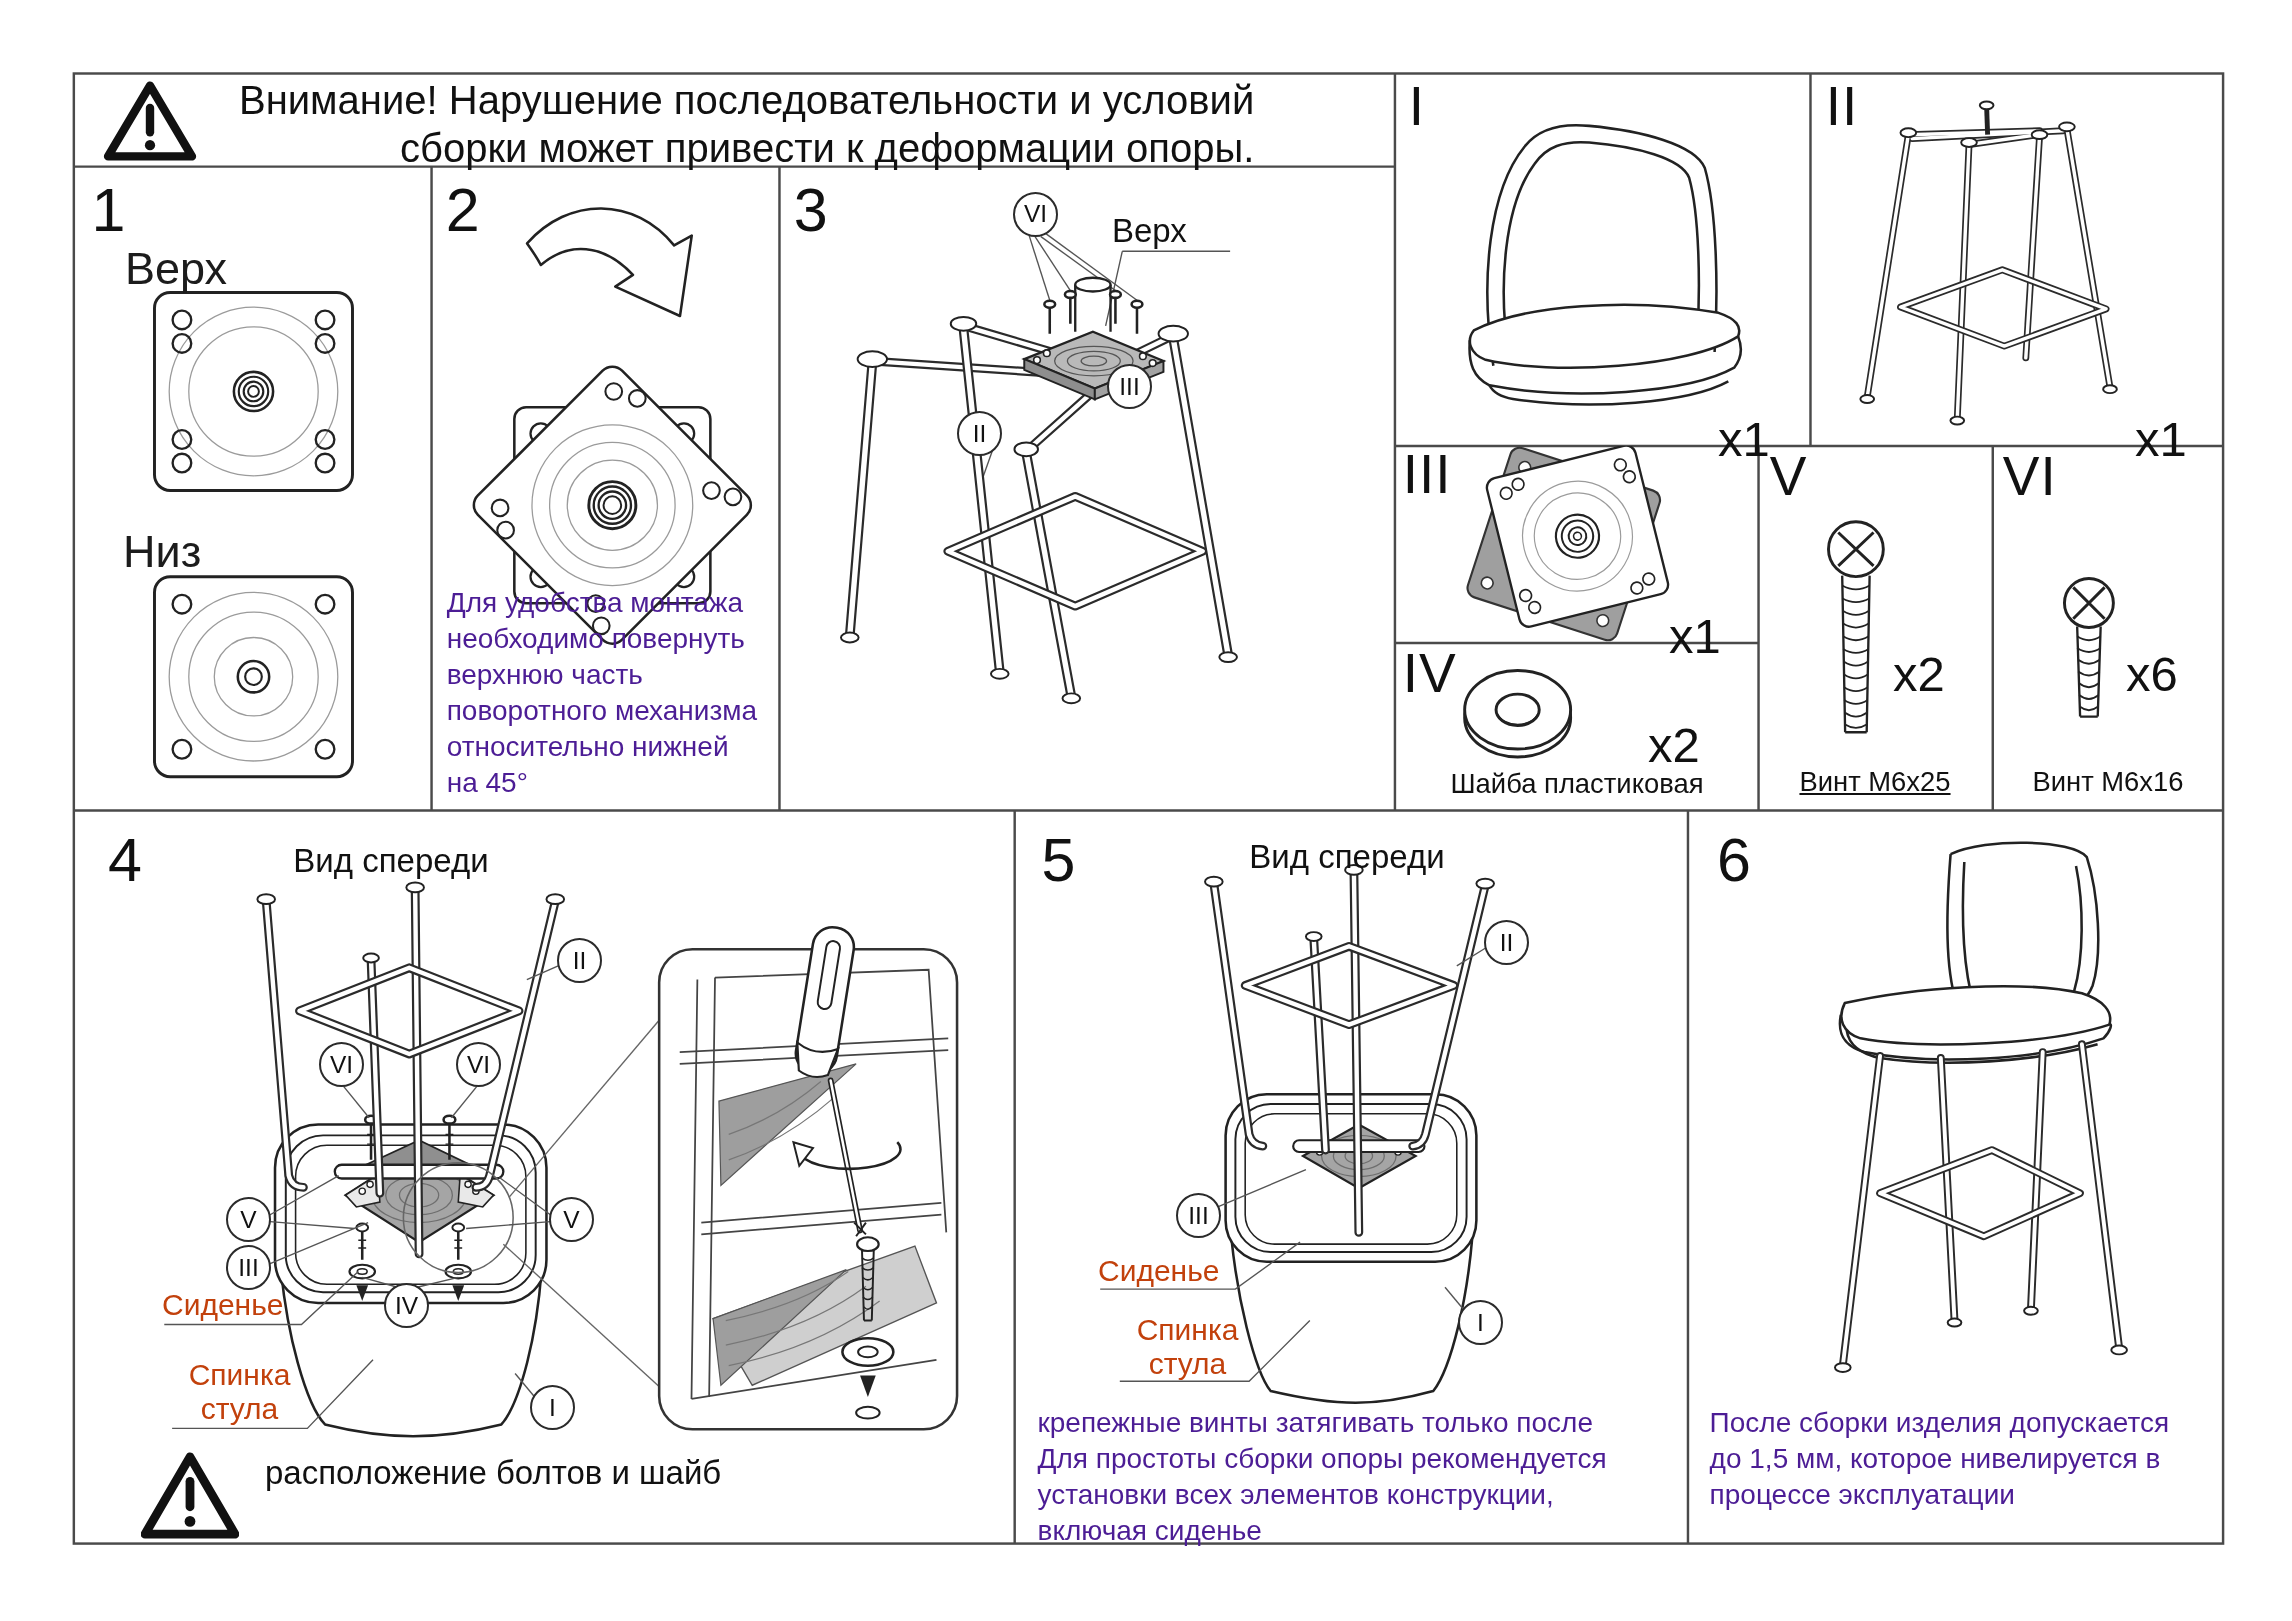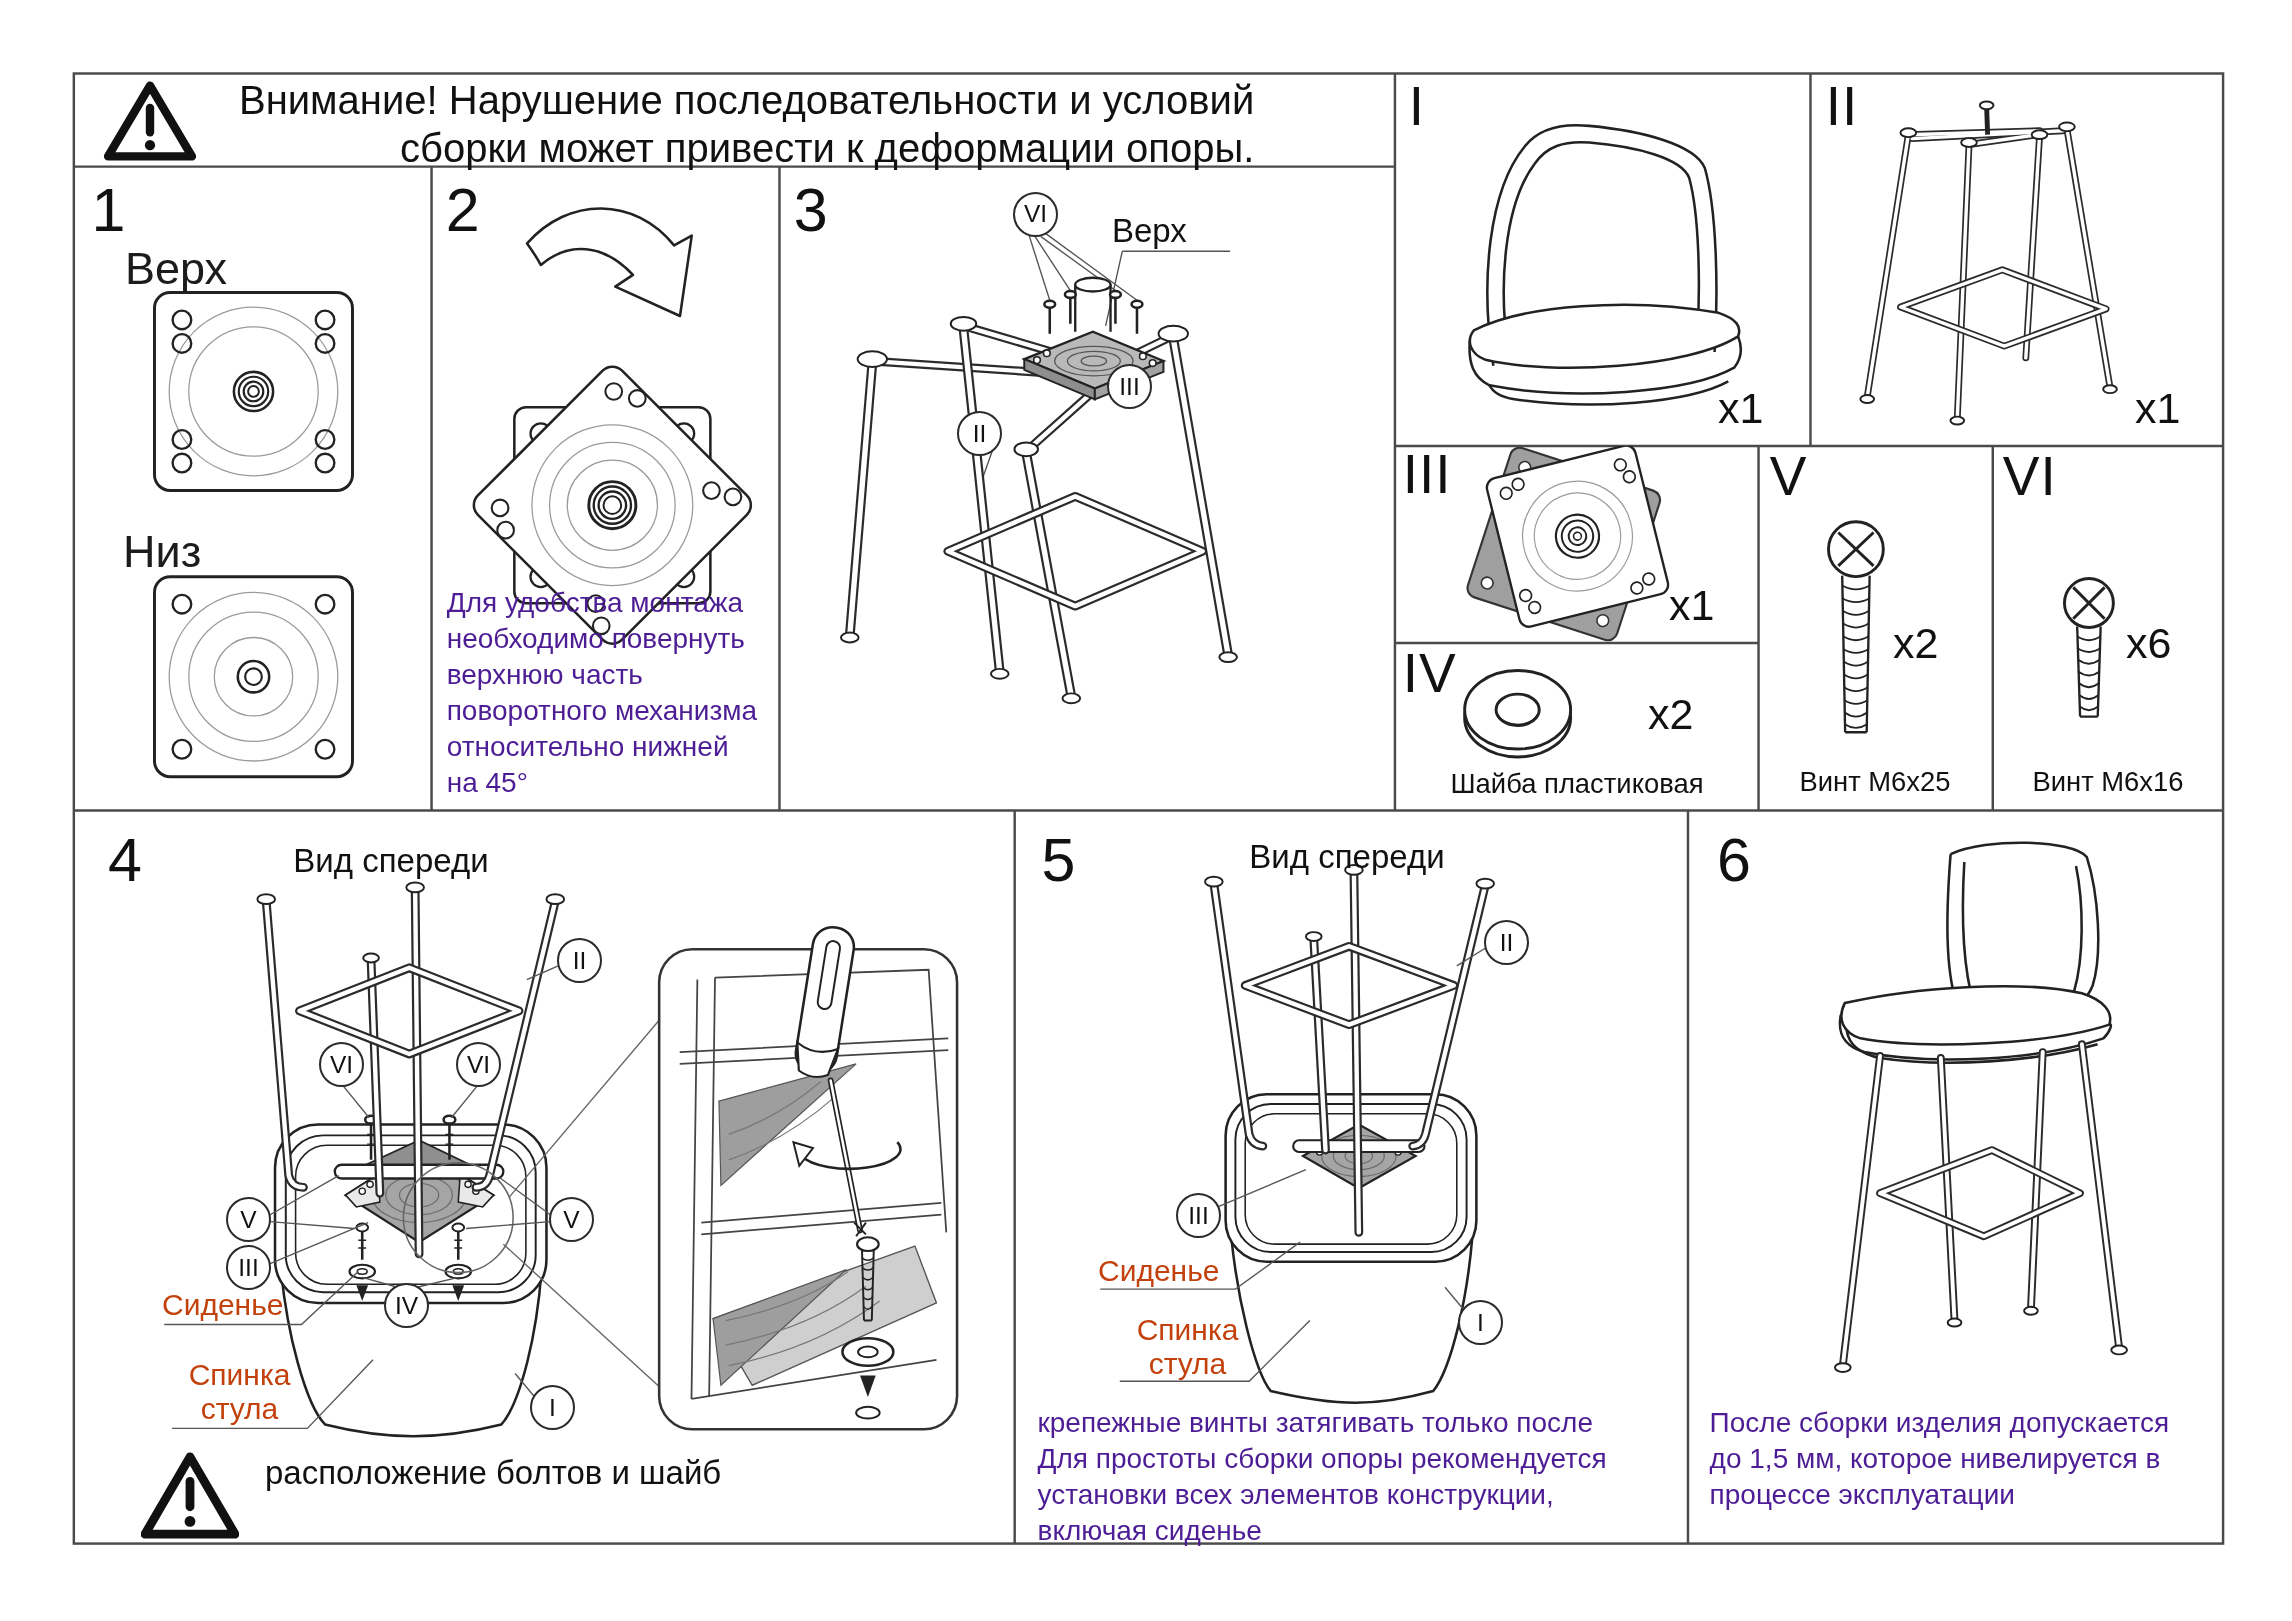--- a/index.html
+++ b/index.html
@@ -4,21 +4,21 @@
 <style>
   html,body{margin:0;padding:0;background:#fff;}
   .page{position:relative;width:2293px;height:1621px;background:#fff;overflow:hidden;
         font-family:"Liberation Sans", sans-serif;color:#1c1c1c;}
   .panel{position:absolute;}
   .abs{position:absolute;}
   svg{display:block;}
   .draw{position:absolute;left:0;top:0;pointer-events:none;}
   .num{font-size:61px;font-weight:400;color:#111;}
   .roman{font-size:55px;font-weight:400;color:#111;letter-spacing:1px;}
-  .count{font-size:43px;color:#111;}
+  .count{font-size:49px;color:#111;margin-top:27px;}
   .caption{font-size:27.4px;color:#111;text-align:center;width:100%;}
   .title{font-size:33px;color:#111;text-align:center;}
   .note{font-size:28px;line-height:36px;color:#4c1d95;}
   .balloon{position:absolute;width:45px;height:45px;border:2.5px solid #2b2b2b;border-radius:50%;
            background:#fff;display:flex;align-items:center;justify-content:center;
            font-size:24.5px;color:#111;box-sizing:border-box;z-index:5;}
   .lbl{font-size:30px;color:#c2410c;}
   .banner-text{font-size:40px;line-height:48px;color:#111;}
   .warn-lines{font-size:33px;line-height:44px;color:#111;}
   .center{text-align:center;}
@@ -344,21 +344,21 @@
         <path d="M88,220 Q100,228 112,220"></path>
           <path d="M88,233 Q100,241 112,233"></path>
         <path d="M88,246 Q100,254 112,246"></path>
           <path d="M88,259 Q100,267 112,259"></path>
         <path d="M89,272 Q100,280 111,272"></path>
           <path d="M89,284 Q100,291 111,284"></path>
       </g>
     </svg>
     <div class="roman abs" style="left:11.8px;top:-2px;">V</div>
     <div class="count abs" style="left:135px;top:173px;">x2</div>
-    <div class="caption abs" style="left:0px;top:320px;">Винт M6x25</div>
+    <div class="caption abs" style="left:0px;top:320px;text-decoration:underline;">Винт M6x25</div>
   </div>
 
   <div class="panel" style="left:1993px;top:446px;width:230px;height:365px;">
     <svg class="draw" width="230" height="365" viewBox="0 0 235 372">
       <circle cx="98" cy="160" r="25" fill="#fff" stroke="#222" stroke-width="3"></circle>
       <path d="M82,144 L114,176 M114,144 L82,176" stroke="#222" stroke-width="3" fill="none"></path>
       <path d="M86,184 L89,276 M110,184 L107,276 M89,276 L107,276" stroke="#222" stroke-width="2.4" fill="none"></path>
       <g stroke="#222" stroke-width="1.8" fill="none">
         <path d="M86,194 Q98,202 110,194"></path>
           <path d="M86,206 Q98,214 110,206"></path>

